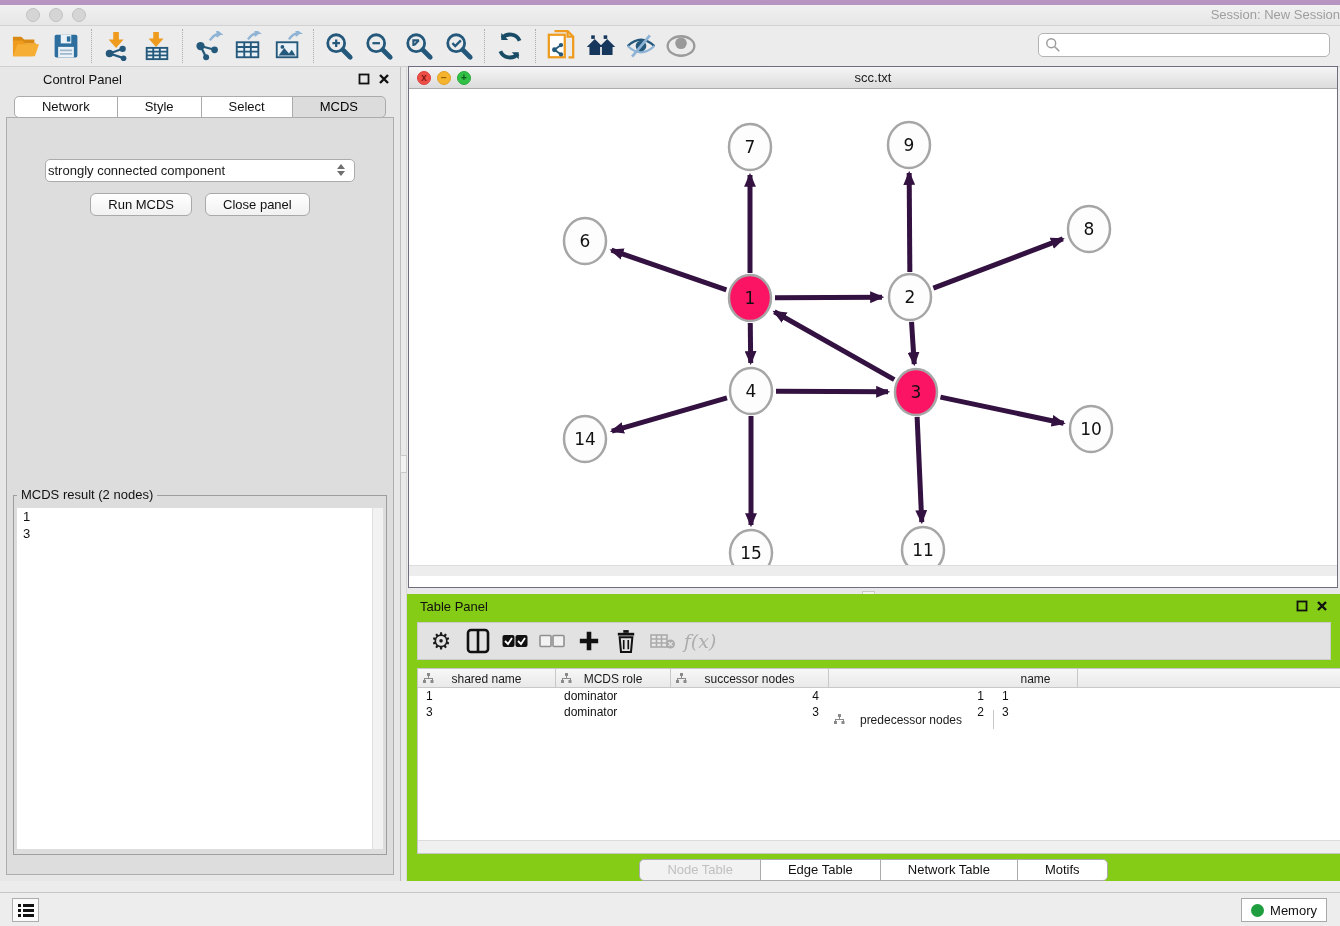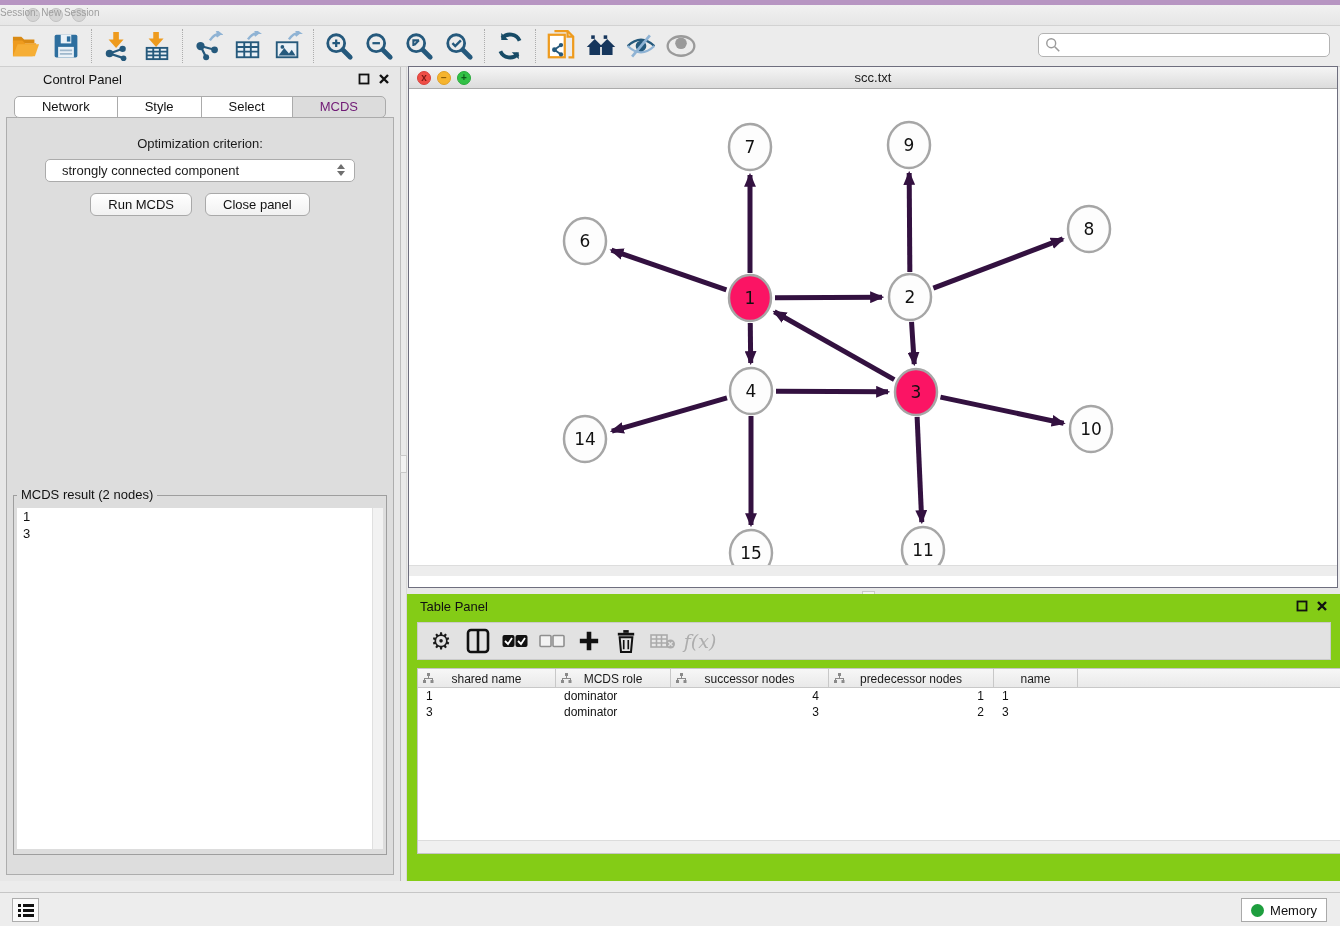--- a/index.html
+++ b/index.html
@@ -5,46 +5,46 @@
   * { margin:0; padding:0; box-sizing:border-box; }
   html,body { width:1340px; height:926px; overflow:hidden; }
   body { font-family:"Liberation Sans","DejaVu Sans",sans-serif; background:#ECECEC; position:relative; font-size:13px; color:#1a1a1a; }
 
   
   .purple-strip { position:absolute; left:0; top:0; width:1340px; height:5px; background:#B795C2; }
   .titlebar { position:absolute; left:0; top:5px; width:1340px; height:21px;
     background:linear-gradient(#F1F1F1,#E6E6E6); border-bottom:1px solid #D2D2D2; }
   .traffic-inactive { position:absolute; top:3px; left:26px; display:flex; gap:9px; }
   .traffic-inactive .dot { width:14px; height:14px; border-radius:50%; background:#D5D5D5; border:1px solid #C2C2C2; }
-  .title-text { position:absolute; left:0; right:0; top:2px; text-align:left; color:#9E9E9E; font-size:10px; }
+  .title-text { position:absolute; left:0; right:0; top:2px; text-align:right; color:#9E9E9E; font-size:13px; }
 
   .toolbar { position:absolute; left:0; top:26px; width:1340px; height:41px; background:#ECECEC;
     border-bottom:1px solid #CFCFCF; display:flex; align-items:center; padding-left:6px; }
   .tb-icon { width:40px; height:36px; display:flex; align-items:center; justify-content:center; }
   .tb-sep { width:1px; height:34px; border-left:1px dotted #ADADAD; margin:0 5px; }
   .search-wrap { position:absolute; right:10px; top:7px; width:292px; height:24px; background:#FFF;
     border:1px solid #B3B3B3; border-radius:5px; display:flex; align-items:center; padding-left:6px; }
 
   
   .control-panel { position:absolute; left:0; top:67px; width:400px; height:814px; background:#E7E7E7; }
   .cp-header { position:relative; height:26px; }
   .cp-title { position:absolute; left:13px; top:5px; font-size:13px; color:#111;margin-left:30px; }
   .panel-btns { position:absolute; right:10px; top:6px; display:flex; gap:8px; align-items:center; }
   .cp-tabs-row { position:absolute; left:0; right:0; top:29px; display:flex; justify-content:center; z-index:3; }
   .seg { display:flex; }
   .seg .tab { background:#FFF; border:1px solid #ABABAB; margin-left:-1px; padding:2px 27px 3px;
     font-size:13px; color:#111; white-space:nowrap; }
   .seg .tab:first-child { border-top-left-radius:5px; border-bottom-left-radius:5px; margin-left:0; }
   .seg .tab:last-child { border-top-right-radius:5px; border-bottom-right-radius:5px; }
-  .seg .tab.disabled { background:#DCDCDC; color:#701a75; }
+  .seg .tab.disabled { background:#DCDCDC; color:#000000; }
   .cp-content { position:absolute; left:6px; top:50px; width:388px; height:758px;
     background:#DDDDDD; border:1px solid #ADADAD; }
   .opt-label { position:absolute; left:0; right:0; top:18px; text-align:center; font-size:13px; }
   .select-box { position:absolute; left:38px; top:41px; width:310px; height:23px; background:#FFF;
-    border:1px solid #ABABAB; border-radius:5px; display:flex; align-items:center; padding-left:16px; font-size:13px; }
+    border:1px solid #ABABAB; border-radius:5px; display:flex; align-items:center; padding-left:2px; font-size:13px; }
   .select-arrows { position:absolute; right:9px; top:4px; display:flex; flex-direction:column; gap:2px; }
   .tri-up { width:0; height:0; border-left:4px solid transparent; border-right:4px solid transparent; border-bottom:5px solid #6F6F6F; }
   .tri-down { width:0; height:0; border-left:4px solid transparent; border-right:4px solid transparent; border-top:5px solid #6F6F6F; }
   .btn-row { position:absolute; left:0; right:0; top:75px; display:flex; justify-content:center; gap:13px; }
   .mac-btn { height:23px; padding:0 17px; background:linear-gradient(#FFFFFF,#F1F1F1); border:1px solid #A9A9A9;
     border-radius:6px; font-size:13px; display:flex; align-items:center; color:#111; }
   .result-group { position:absolute; left:6px; top:377px; width:374px; height:360px; border:1px solid #9E9E9E; }
   .result-legend { position:absolute; left:3px; top:-9px; background:#DDDDDD; padding:0 4px; font-size:13px; color:#111; }
   .result-white { position:absolute; left:3px; top:12px; right:14px; bottom:5px; background:#FFF; }
   .result-line { font-size:13px; padding-left:6px; line-height:17px; color:#111; }
@@ -273,21 +273,20 @@
   </div>
   <div class="cp-tabs-row">
       <div class="seg" id="cp-tabs">
         <div class="tab">Network</div>
         <div class="tab">Style</div>
         <div class="tab">Select</div>
         <div class="tab disabled">MCDS</div>
       </div>
     </div>
   <div class="cp-content">
-    <div class="opt-label">Optimization criterion:</div>
     <div class="select-box">
       <span>strongly connected component</span>
       <span class="select-arrows">
           <span class="tri-up"></span>
           <span class="tri-down"></span>
         </span>
     </div>
     <div class="btn-row">
       <div class="mac-btn">Run MCDS</div>
       <div class="mac-btn">Close panel</div>
@@ -484,21 +483,21 @@
               <rect x="4" y="0" width="3" height="3"></rect>
               <rect x="0" y="7" width="3" height="3"></rect>
               <rect x="7.5" y="7" width="3" height="3"></rect>
               <path d="M5 3h1v2H5z"></path>
               <rect x="1" y="5" width="9" height="1"></rect>
               <path d="M1 5h1v2H1zM9 5h1v2H9z"></path>
             </g>
           </svg>
           <span>successor nodes</span>
         </div>
-        <div class="th" style="width: 165px;">
+        <div class="th" style="width: 165px; margin-top: 41px;">
           <svg class="sorticon" width="11" height="11" viewBox="0 0 11 11">
             <g fill="#8A8A8A">
               <rect x="4" y="0" width="3" height="3"></rect>
               <rect x="0" y="7" width="3" height="3"></rect>
               <rect x="7.5" y="7" width="3" height="3"></rect>
               <path d="M5 3h1v2H5z"></path>
               <rect x="1" y="5" width="9" height="1"></rect>
               <path d="M1 5h1v2H1zM9 5h1v2H9z"></path>
             </g>
           </svg>
@@ -519,20 +518,28 @@
         <div class="tr">
           <div class="td left" style="width: 138px;">3</div>
           <div class="td left" style="width: 115px;">dominator</div>
           <div class="td right" style="width: 158px;">3</div>
           <div class="td right" style="width: 165px;">2</div>
           <div class="td left" style="width: 84px;">3</div>
         </div>
       </div>
     <div class="hscroll"></div>
   </div>
+  <div class="tp-tabs-row">
+      <div class="seg" id="tp-tabs">
+        <div class="tab nodetab-disabled">Node Table</div>
+        <div class="tab">Edge Table</div>
+        <div class="tab">Network Table</div>
+        <div class="tab">Motifs</div>
+      </div>
+    </div>
 </div>
 
 <div class="status-bar">
   <div class="menu-btn">
     <svg width="18" height="16" viewBox="0 0 18 16">
         <g fill="#111">
           <rect x="1" y="2" width="3" height="3"></rect>
           <rect x="6" y="2" width="11" height="3"></rect>
           <rect x="1" y="7" width="3" height="3"></rect>
           <rect x="6" y="7" width="11" height="3"></rect>

